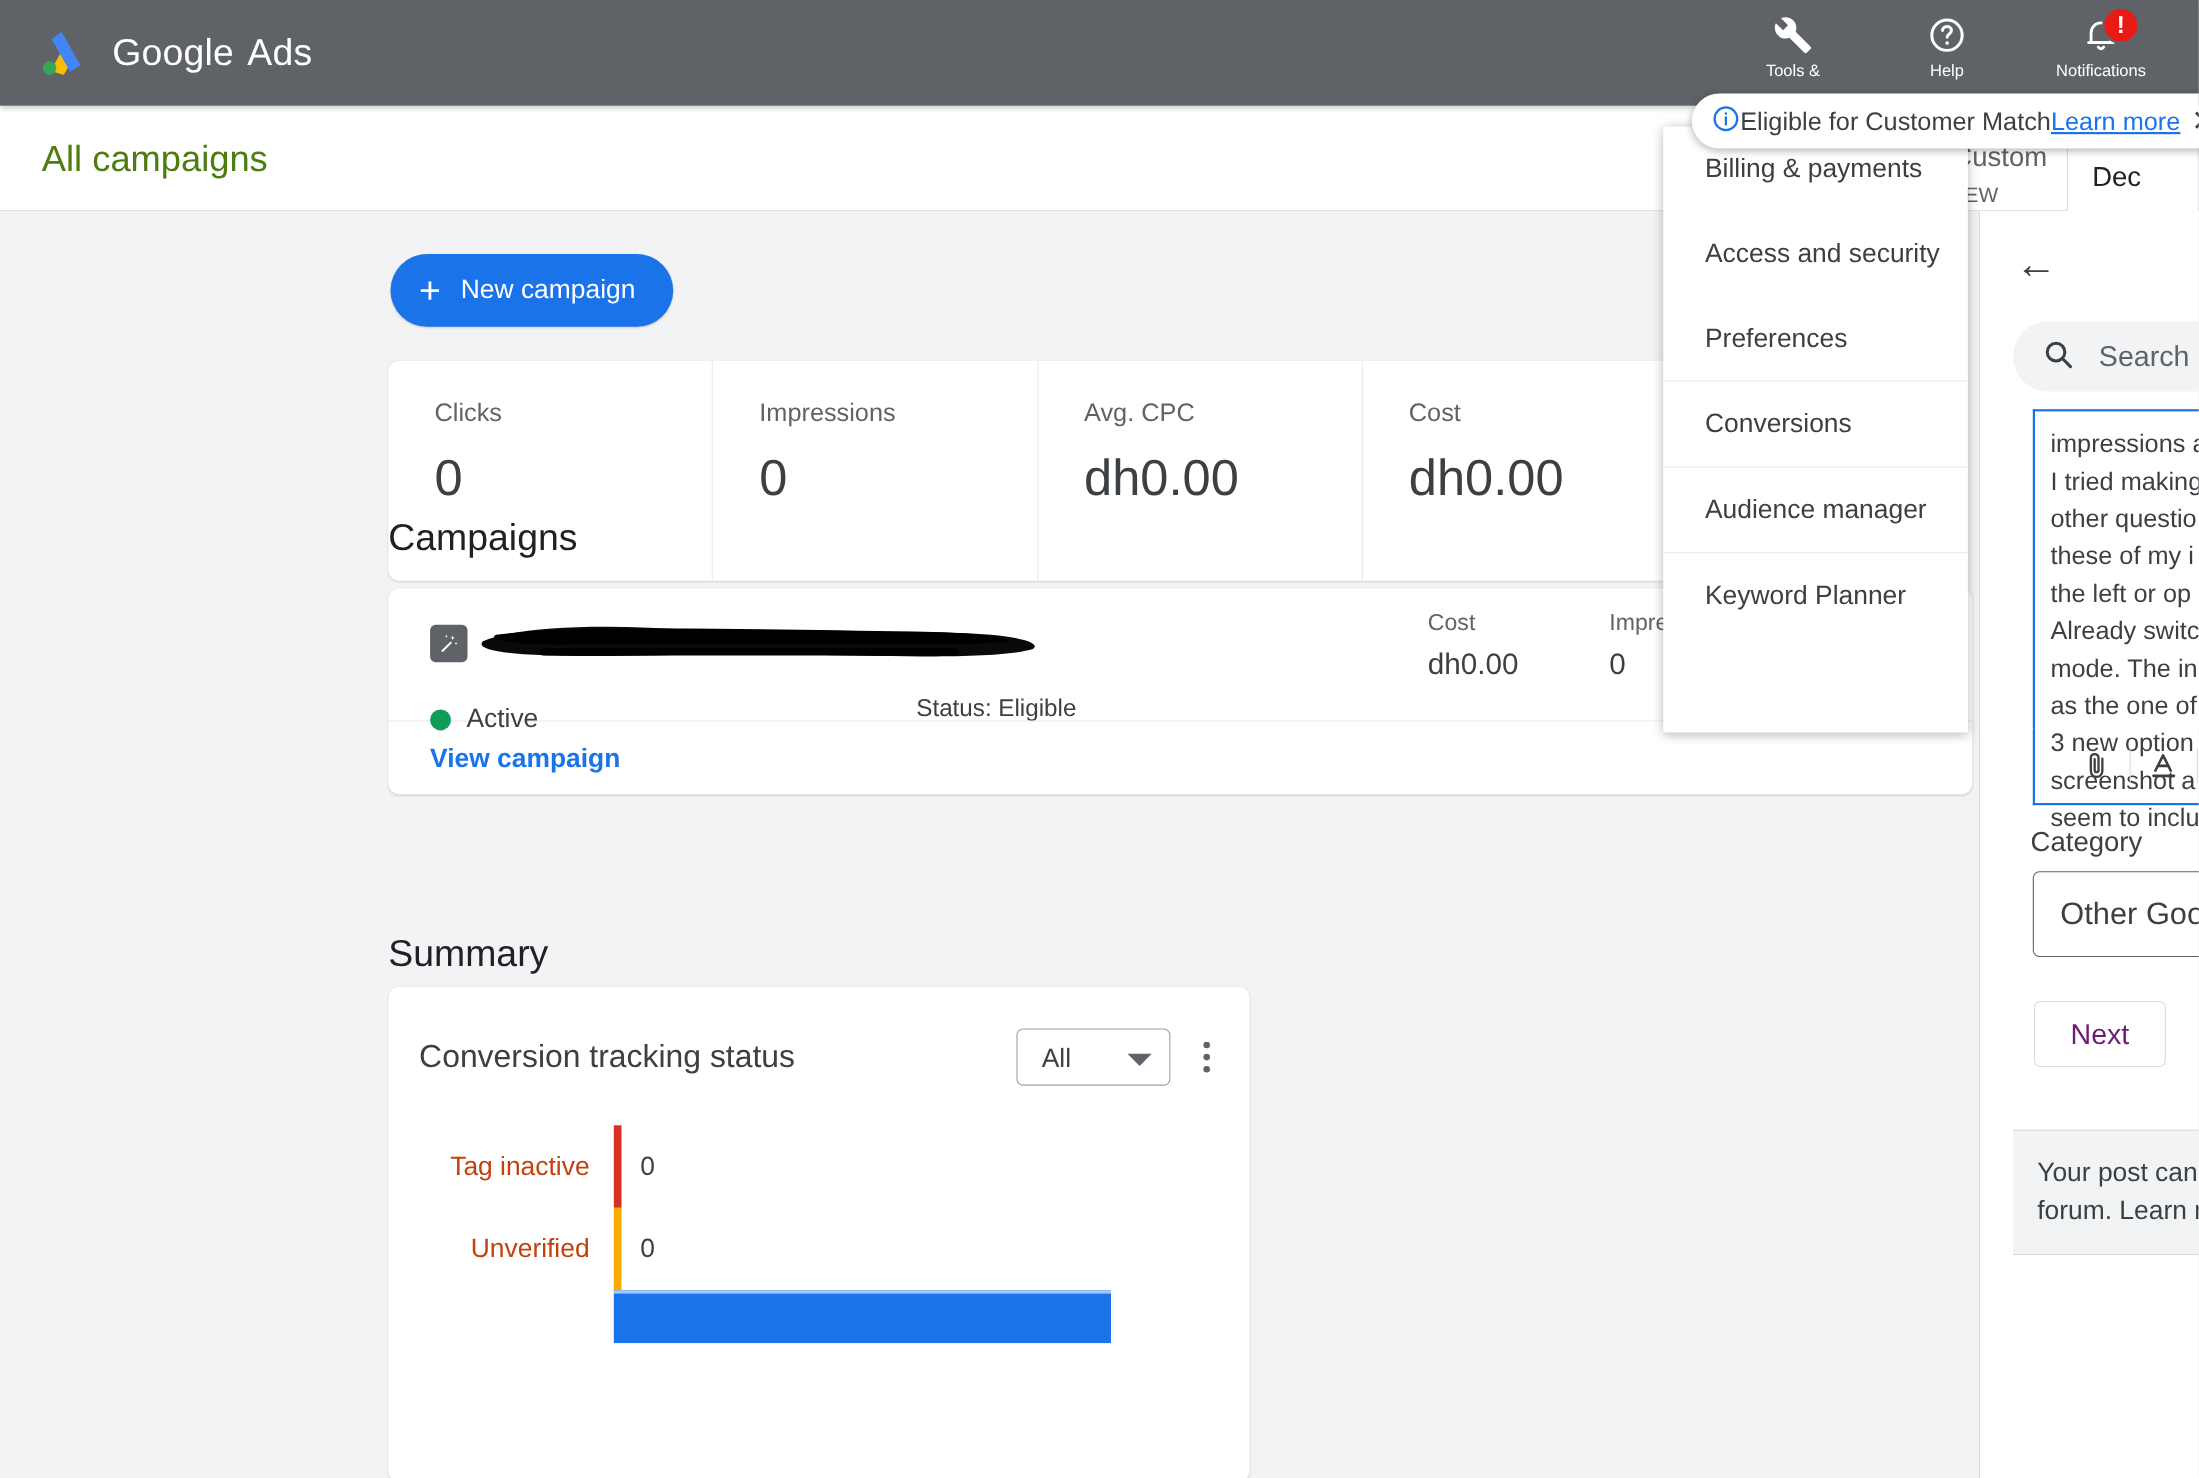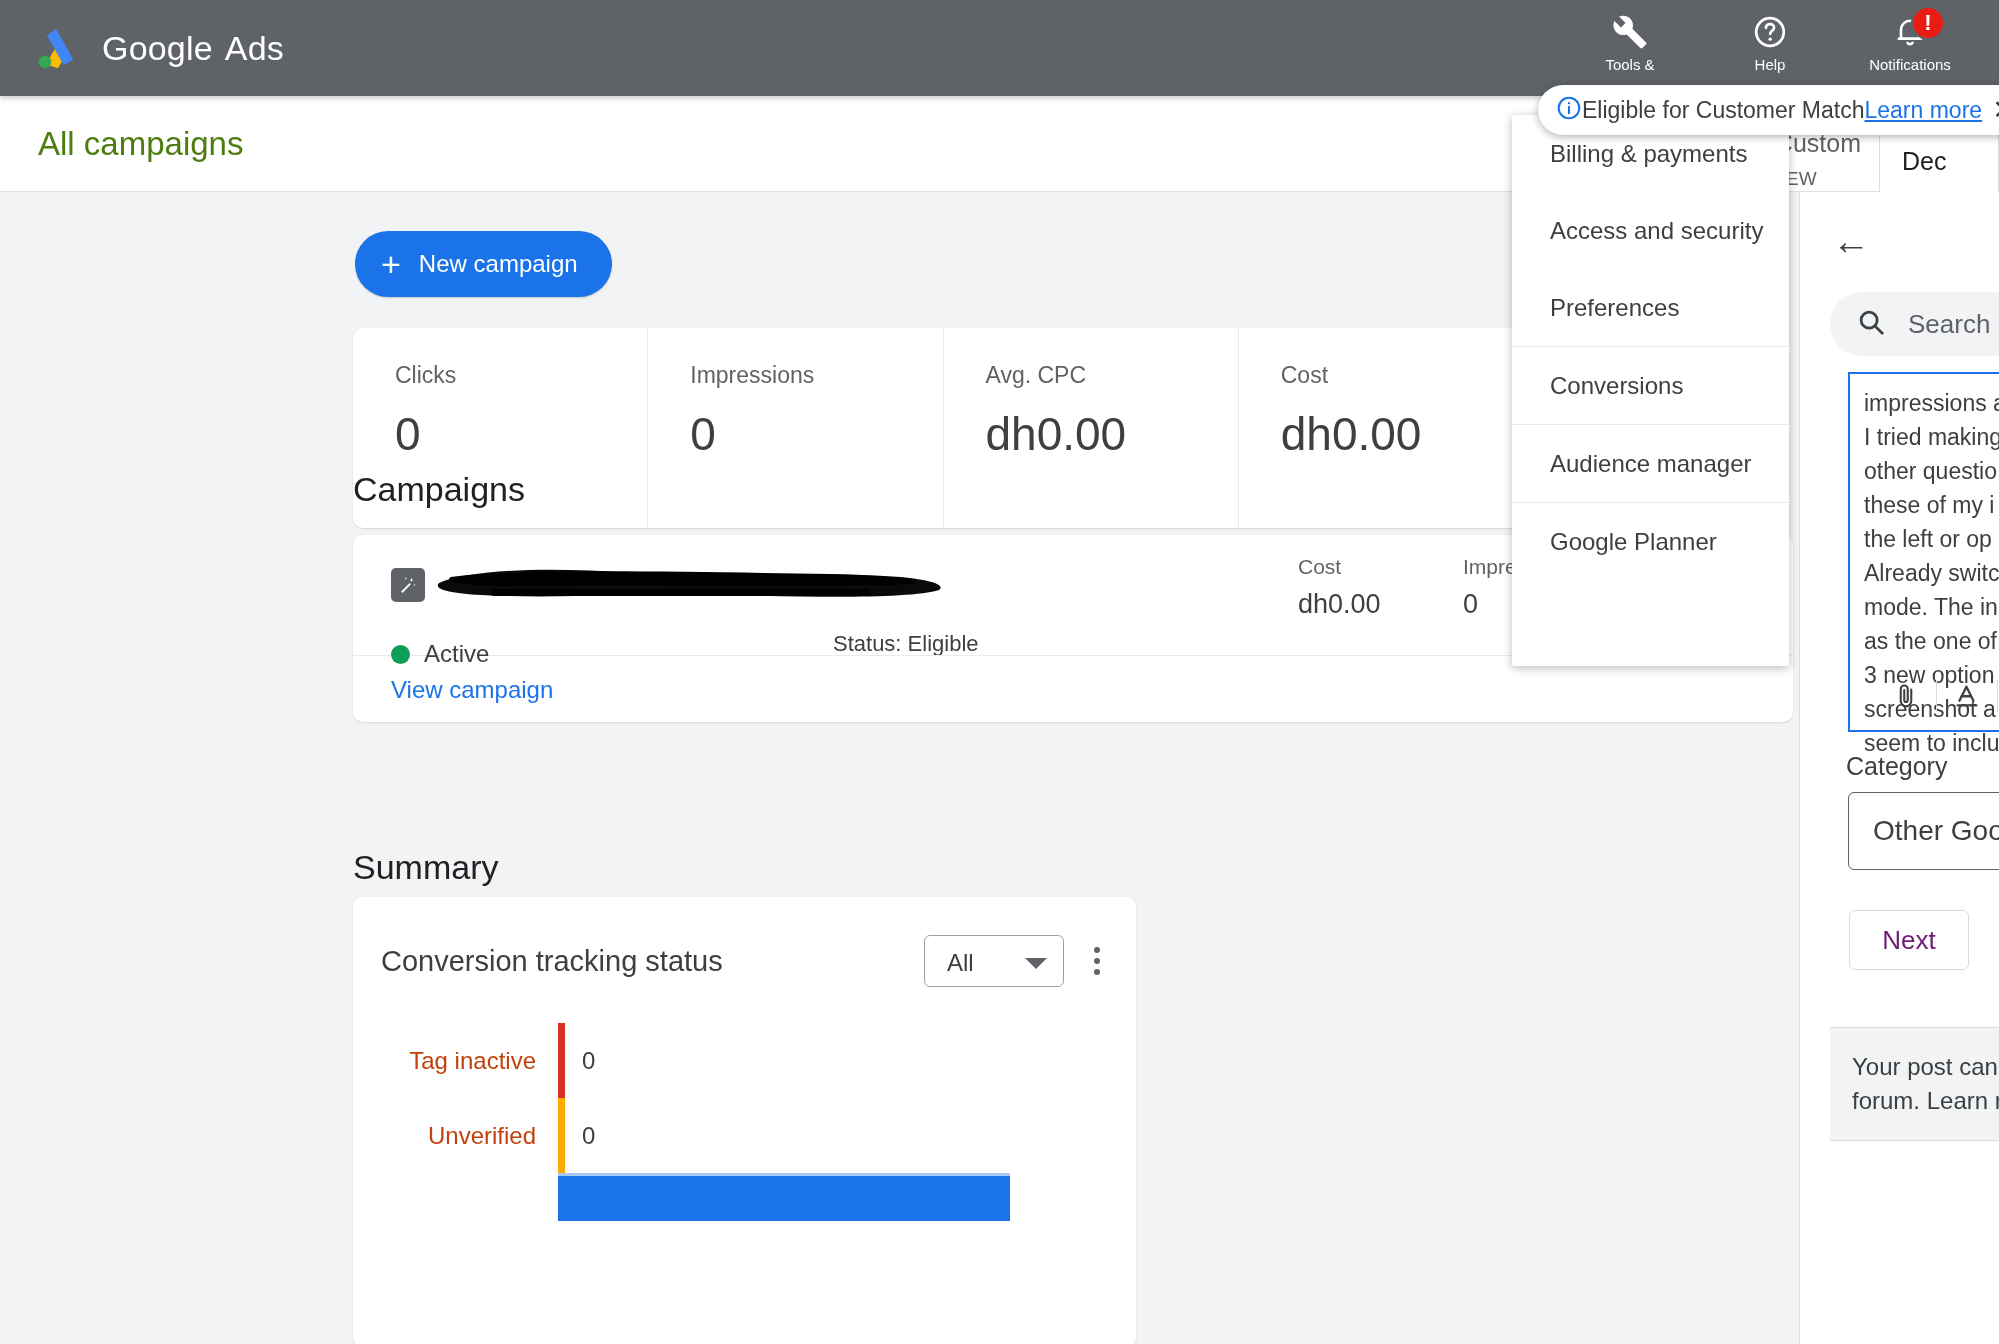--- a/index.html
+++ b/index.html
@@ -126,21 +126,21 @@
     position: absolute; left: 0; top: 120px; width: 100%; height: 67px;
     border-top: 1px solid #e8eaed;
   }
   .camp-active {
     position: absolute; left: 38px; top: -16px; display: flex; align-items: center; gap: 14px;
     font-size: 24px; color: #3c4043;
   }
   .dot-green { width: 19px; height: 19px; border-radius: 50%; background: #0f9d58; }
   .view-campaign {
     position: absolute; left: 38px; top: 20px; font-size: 24px; color: #1a73e8;
-    text-decoration: none; cursor: pointer;
+    text-decoration: none; cursor: pointer; font-weight: bold;
   }
 
   
   .conv-card {
     position: absolute; left: 353px; top: 705px; width: 783px; height: 450px;
     background: #fff; border-radius: 10px; box-shadow: 0 1px 2px rgba(60,64,67,0.15);
     overflow: hidden;
   }
   .conv-head { display: flex; align-items: center; padding: 38px 0 0 28px; }
   .conv-title { font-size: 29px; color: #3c4043; }
@@ -417,21 +417,21 @@
       <div class="tm-item">Access and security</div>
       <div class="tm-item">Preferences</div>
     </div>
     <div class="tm-group">
       <div class="tm-item">Conversions</div>
     </div>
     <div class="tm-group">
       <div class="tm-item">Audience manager</div>
     </div>
     <div class="tm-group">
-      <div class="tm-item">Google Planner</div>
+      <div class="tm-item">Keyword Planner</div>
     </div>
   </div>
 
   <div class="toast">
     <span>
       <svg width="26" height="26" viewBox="0 0 24 24" fill="none" stroke="#1a73e8" stroke-width="1.9">
         <circle cx="12" cy="12" r="9.5"></circle>
         <circle cx="12" cy="7.6" r="1.05" fill="#1a73e8" stroke="none"></circle>
         <path d="M12 10.8v6" stroke-linecap="round"></path>
       </svg>

